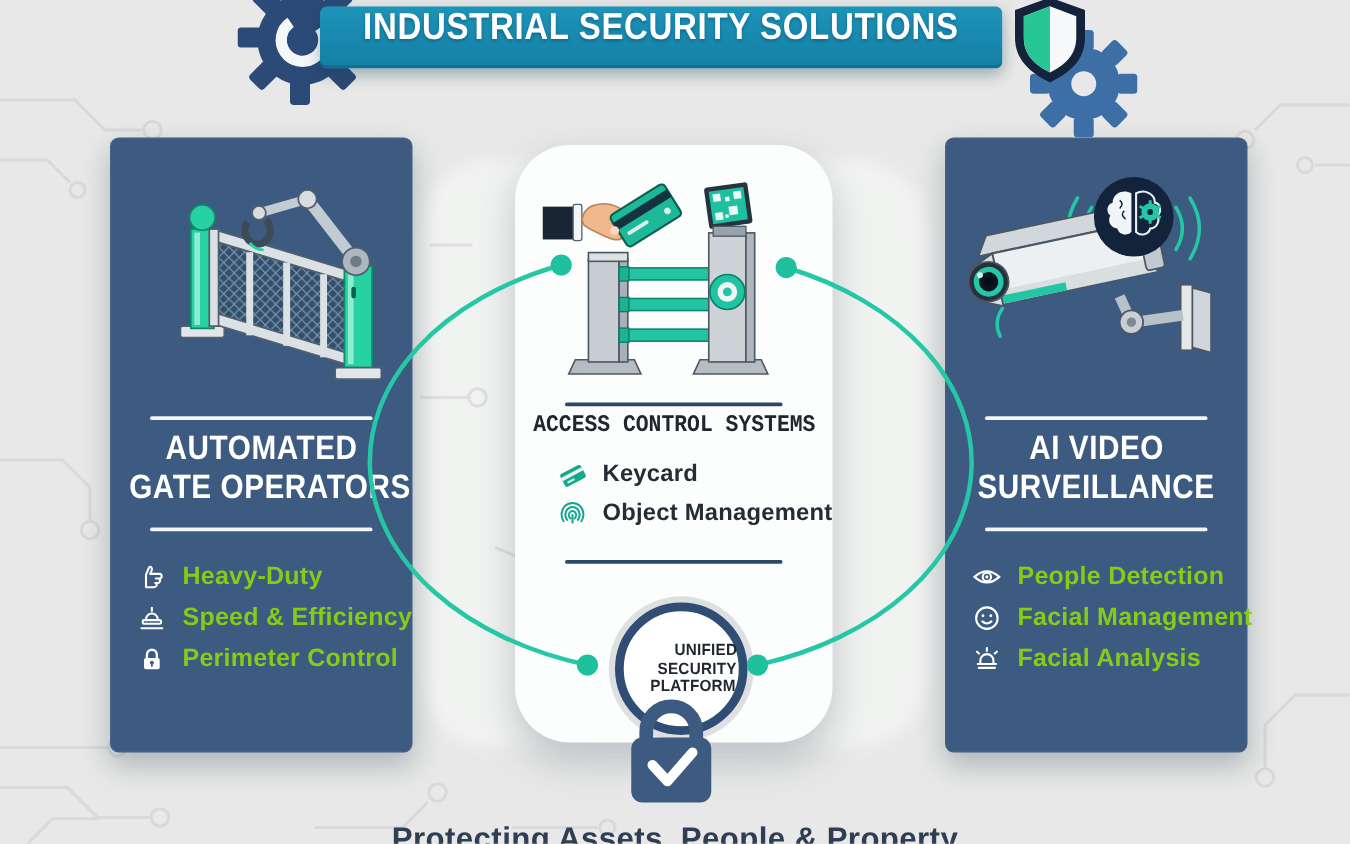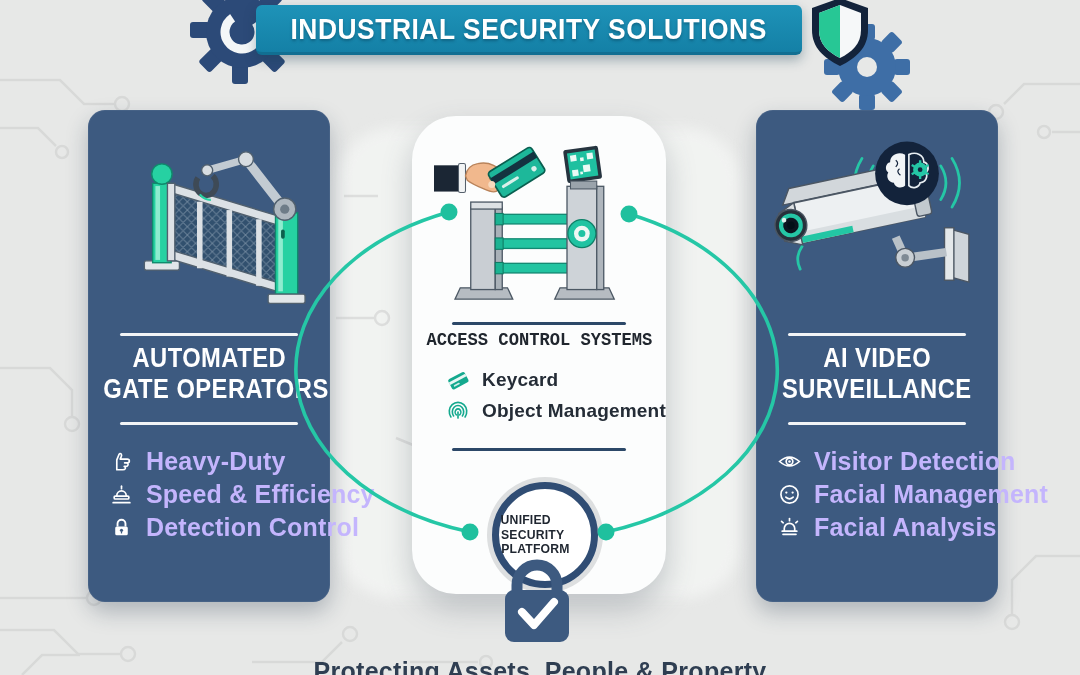--- a/index.html
+++ b/index.html
@@ -11,53 +11,53 @@
   
   #halo{left:338px;top:128px;width:402px;height:470px;border-radius:54px;
         background:rgba(249,250,249,.6);filter:blur(7px);z-index:1;}
   #bg-traces{left:0;top:0;z-index:1;}
 
   
   #ribbon{left:256px;top:5px;width:546px;height:47px;border-radius:6px;z-index:10;
           background:linear-gradient(180deg,#1e93b8,#1480a6);
           border-bottom:3px solid #116f92;
           box-shadow:0 5px 12px rgba(20,60,80,.35);
-          display:flex;align-items:center;justify-content:center;}
+          display:flex;justify-content:center;}
   #ribbon .ttl{color:#fff;font-size:30px;font-weight:700;letter-spacing:.6px;
           text-shadow:0 2px 3px rgba(0,40,60,.35);}
   #gear-left{left:190px;top:-20px;z-index:9;}
   #gear-right{left:824px;top:24px;z-index:9;}
   #shield{left:806px;top:-4px;z-index:11;}
 
   
-  .side-panel{width:242px;height:492px;top:110px;background:#3d5a80;border-radius:17px;z-index:2;
+  .side-panel{width:242px;height:492px;top:110px;background:#3d5a80;border-radius:7px;z-index:2;
           box-shadow:0 10px 22px rgba(30,45,70,.28), inset 0 0 0 1px rgba(255,255,255,.05);}
   #panel-left{left:88px;}
   #panel-right{left:756px;}
   .p-illus{left:12px;top:24px;}
   .p-div{height:3px;background:#f2f4f6;border-radius:2px;left:32px;width:178px;}
   .p-title{left:0;width:100%;text-align:center;color:#fff;font-weight:700;
            font-size:27px;line-height:31px;letter-spacing:.5px;top:233px;}
   .p-list{left:22px;top:338px;}
   .row{display:flex;align-items:center;gap:13px;margin-bottom:7px;height:26px;}
-  .row .lbl{color:#c4b5fd;font-size:25px;font-weight:600;letter-spacing:.2px;white-space:nowrap;}
+  .row .lbl{color:#84cc16;font-size:20px;font-weight:600;letter-spacing:.2px;white-space:nowrap;}
   .row svg{color:#fff;flex:0 0 auto;}
 
   
   #card{left:412px;top:116px;width:254px;height:478px;background:#fcfdfd;border-radius:44px;z-index:4;
         box-shadow:0 14px 30px rgba(70,80,95,.28);}
   .c-div{height:3px;background:#2c4868;border-radius:2px;left:40px;width:174px;}
   #c-title{left:0;width:100%;text-align:center;color:#20262e;font-weight:700;font-size:19px;top:213px;font-family:Liberation Mono, monospace;}
   #c-list{left:34px;top:251px;}
   #c-list .row{gap:12px;margin-bottom:5px;}
   #c-list .lbl{color:#242c36;font-size:19px;font-weight:600;}
   #c-list svg{color:#14a98e;}
   #badge{left:80px;top:366px;width:92px;height:92px;border-radius:50%;background:#fff;
          border:7px solid #304d74;box-shadow:0 0 0 5px #dddfe0;
-         display:flex;flex-direction:column;align-items:flex-start;justify-content:center;}
+         display:flex;flex-direction:column;align-items:flex-end;justify-content:center;}
   #badge div{color:#1f2630;font-weight:700;font-size:13px;line-height:14.5px;letter-spacing:.2px;
          transform:scaleX(.94);}
 
   
   #padlock{left:486px;top:548px;z-index:5;}
 
   
   #arcs{left:0;top:0;z-index:6;pointer-events:none;}
 
   
@@ -205,21 +205,21 @@
       </svg>
       <span class="lbl">Speed &amp; Efficiency</span>
     </div>
     <div class="row">
       <svg width="23" height="23" viewBox="0 0 22 22">
         <path d="M7.2,10 V7.4 a3.8,3.8 0 0 1 7.6,0 V10" fill="none" stroke="currentColor" stroke-width="1.8"></path>
         <rect x="5" y="10" width="12" height="8.5" rx="1.5" fill="currentColor"></rect>
         <circle cx="11" cy="13.6" r="1.5" fill="#3d5a80"></circle>
         <rect x="10.4" y="14.5" width="1.2" height="2.2" fill="#3d5a80"></rect>
       </svg>
-      <span class="lbl">Detection Control</span>
+      <span class="lbl">Perimeter Control</span>
     </div>
   </div>
 </div>
 
 <div id="panel-right" class="side-panel abs">
   <svg class="p-illus abs" width="218" height="180" viewBox="0 0 232 192">
     <g stroke="#25c7a6" stroke-width="3" fill="none" stroke-linecap="round">
       <path d="M100,26 q-16,26 0,52"></path>
         <path d="M112,34 q-11,18 0,36"></path>
       <path d="M196,26 q16,26 0,52"></path>
@@ -262,21 +262,21 @@
     <span class="cond">SURVEILLANCE</span>
   </div>
   <div class="p-div abs" style="top:312px"></div>
   <div class="p-list abs">
     <div class="row">
       <svg width="23" height="23" viewBox="0 0 22 22">
         <path d="M1.5,11 Q11,2.5 20.5,11 Q11,19.5 1.5,11 Z" fill="none" stroke="currentColor" stroke-width="1.6"></path>
         <circle cx="11" cy="11" r="3.2" fill="none" stroke="currentColor" stroke-width="1.6"></circle>
         <circle cx="11" cy="11" r="1.2" fill="currentColor"></circle>
       </svg>
-      <span class="lbl">Visitor Detection</span>
+      <span class="lbl">People Detection</span>
     </div>
     <div class="row">
       <svg width="23" height="23" viewBox="0 0 22 22">
         <circle cx="11" cy="11" r="8.2" fill="none" stroke="currentColor" stroke-width="1.6"></circle>
         <circle cx="8" cy="9.2" r="1.1" fill="currentColor"></circle>
         <circle cx="14" cy="9.2" r="1.1" fill="currentColor"></circle>
         <path d="M7.5,13.5 q3.5,3.2 7,0" fill="none" stroke="currentColor" stroke-width="1.6" stroke-linecap="round"></path>
       </svg>
       <span class="lbl">Facial Management</span>
     </div>

